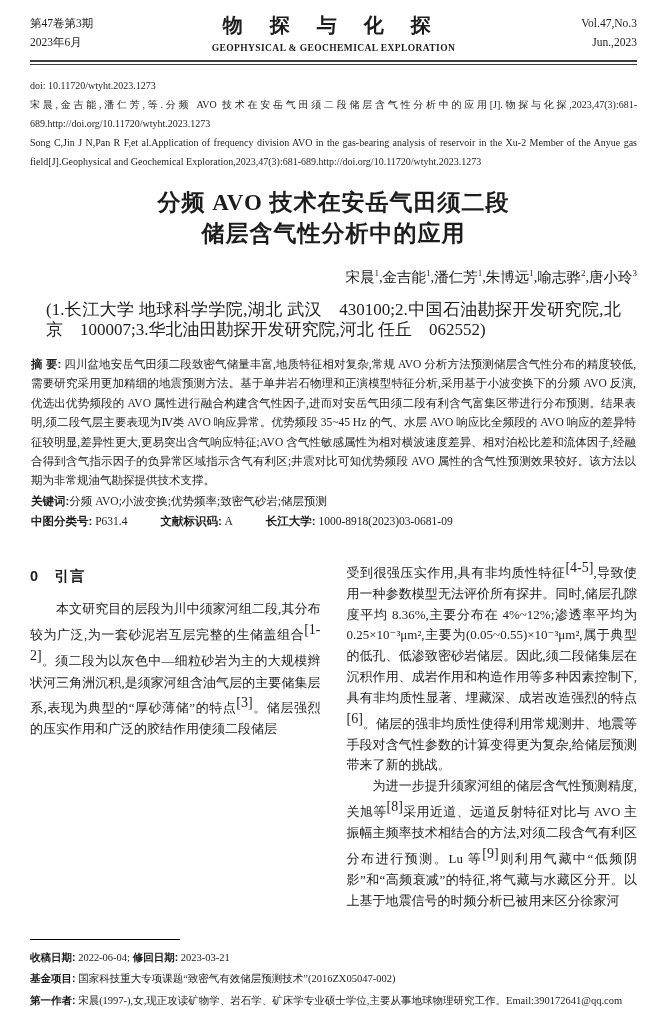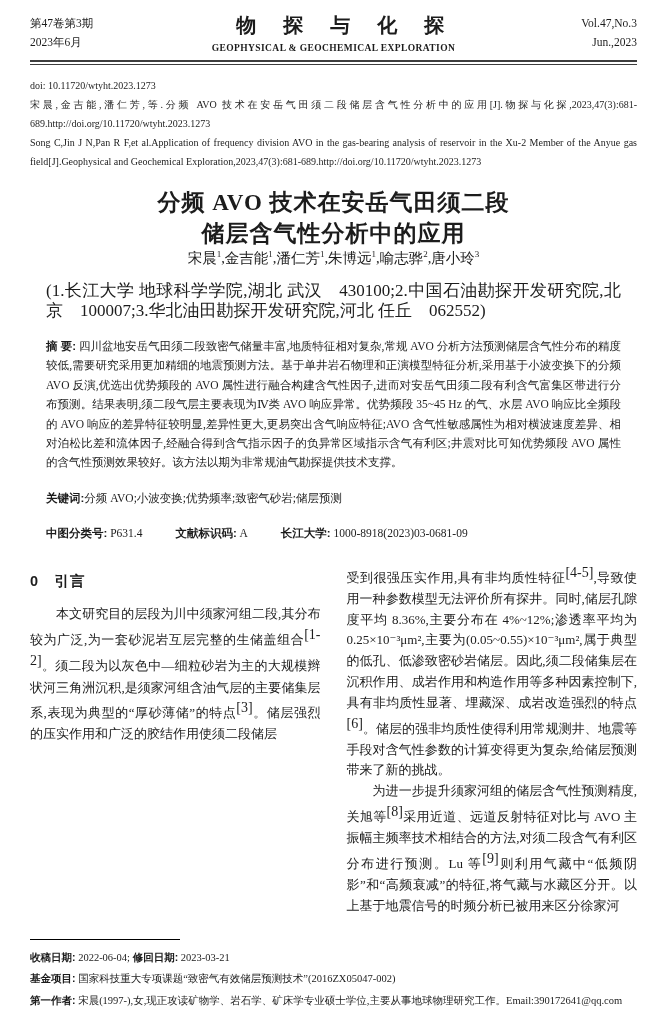--- a/index.html
+++ b/index.html
@@ -3,40 +3,40 @@
 <meta charset="utf-8">
 <style>
   html,body{margin:0;padding:0;background:#ffffff;}
   .page{position:relative;width:667px;height:1021px;box-sizing:border-box;
         padding:8px 30px 0 30px;overflow:hidden;background:#fff;color:#1c1c1c;
         font-family:"Liberation Serif","DejaVu Serif",serif;}
   
   .jh{display:grid;grid-template-columns:1fr auto 1fr;align-items:center;margin-top:4px;}
   .jh-left{font-size:11.5px;line-height:19px;}
   .jh-right{font-size:11.5px;line-height:19px;text-align:right;}
-  .jh-center{text-align:right;}
+  .jh-center{text-align:left;}
   .jtitle{font-size:20px;font-weight:700;letter-spacing:11px;text-indent:11px;}
   .jsub{font-size:9.5px;font-weight:700;letter-spacing:.4px;margin-top:4px;}
   .rule{margin-top:7px;height:2px;border-top:2px solid #3d3d3d;border-bottom:1px solid #3d3d3d;}
   
   .cite{margin-top:11px;font-size:10px;line-height:19px;}
   .cite p{margin:0;text-align:justify;}
   
   .title{margin:16px 0 0;text-align:center;font-size:23px;line-height:31px;font-weight:700;letter-spacing:1px;}
-  .authors{text-align:center;font-size:14.5px;}
+  .authors{margin-top:19px;text-align:right;font-size:14.5px;}
   .authors sup{font-size:9px;}
   .affil{margin-top:13px;padding:0 16px;font-size:17px;line-height:20px;text-align:justify;}
   
   .abstract{margin-top:15px;font-size:11.5px;line-height:19.4px;}
-  .abstract p{margin:16px;text-align:justify;}
+  .abstract p{margin:1px;text-align:justify;}
   .hei{font-family:"Liberation Sans","DejaVu Sans",sans-serif;font-weight:700;}
   .clc{margin-top:1px;}
   .clc-group{margin-right:30px;}
   
-  .columns{display:flex;gap:26px;margin-top:19px;}
+  .columns{display:flex;gap:26px;margin-top:26px;}
   .col{flex:1;min-width:0;font-size:13px;line-height:20.8px;text-align:justify;}
   .col h2{margin:8px 0 13px;font-family:"Liberation Sans","DejaVu Sans",sans-serif;
           font-size:14.5px;font-weight:600;letter-spacing:1px;}
   .col p{margin:0;text-indent:2em;}
   .col p.noindent{text-indent:0;}
   sup{font-size:14px;}
   
   .footnote{position:absolute;left:30px;right:30px;bottom:10px;font-size:10.5px;line-height:21.5px;}
   .fnrule{width:150px;border-top:1.5px solid #000;margin-bottom:7px;}
   .fn-line{white-space:normal;}

